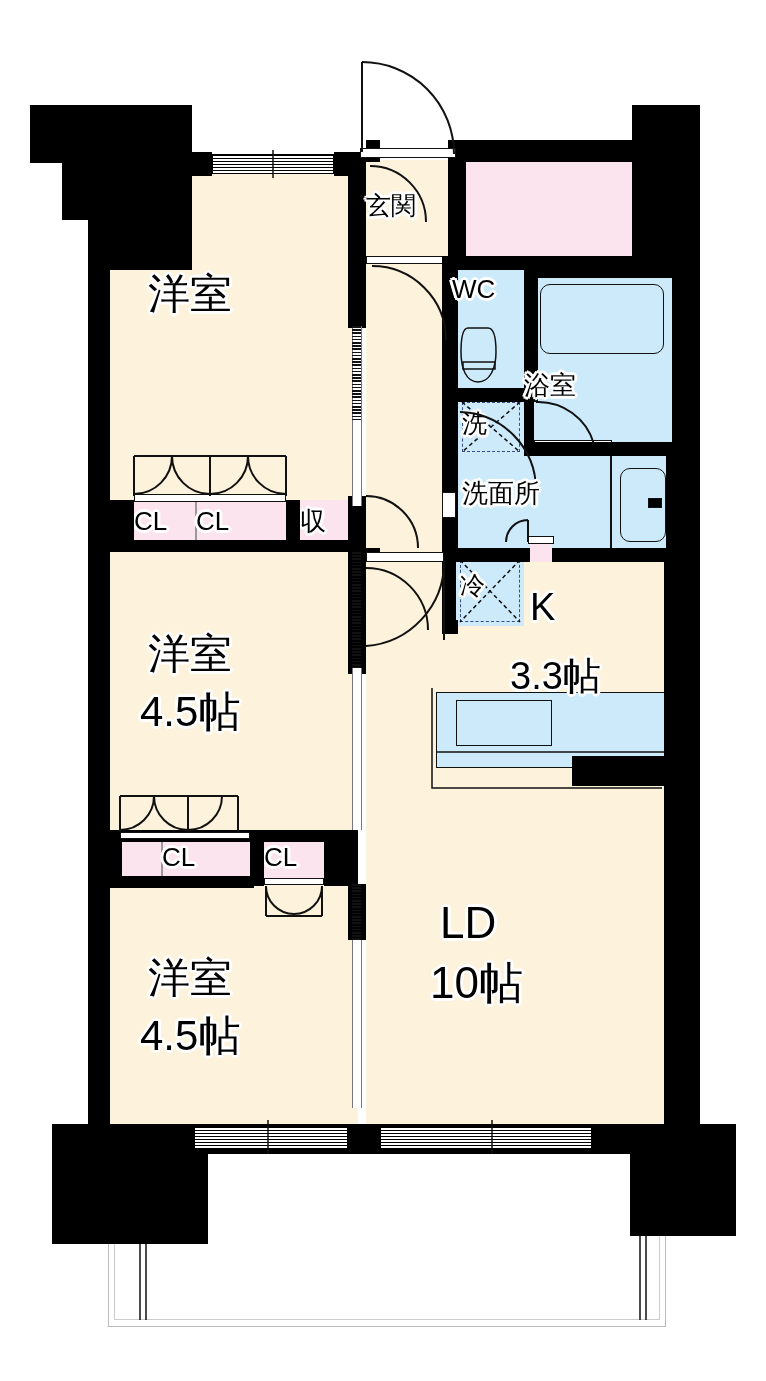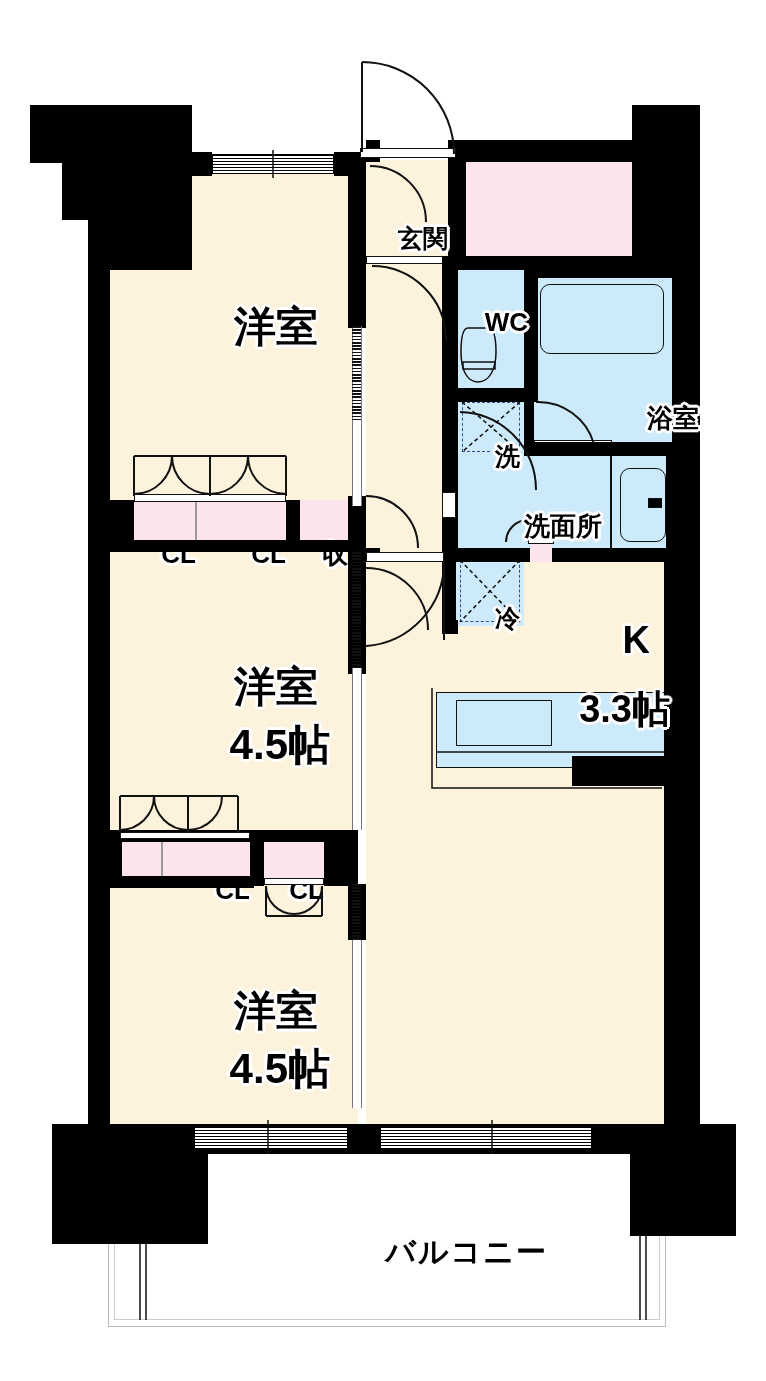--- a/index.html
+++ b/index.html
@@ -4,27 +4,27 @@
 <style>
   html,body{margin:0;padding:0;background:#ffffff;}
   body{font-family:"Liberation Sans","DejaVu Sans",sans-serif;}
   #plan{position:relative;width:766px;height:1381px;background:#ffffff;overflow:hidden;}
   .wall{position:absolute;background:#000000;}
   .room{position:absolute;}
   .floor{background:#fdf2dc;}
   .pink{background:#fce4ef;}
   .blue{background:#cceafa;}
   .white{background:#ffffff;}
-  .lbl{position:absolute;color:#000;font-weight:bold;text-align:right;line-height:1.05;
+  .lbl{position:absolute;color:#000;font-weight:normal;text-align:left;line-height:1.05;
        -webkit-text-stroke:0px;
        text-shadow:
         2px 0 #fff,-2px 0 #fff,0 2px #fff,0 -2px #fff,
         2px 2px #fff,-2px 2px #fff,2px -2px #fff,-2px -2px #fff,
         3px 0 #fff,-3px 0 #fff,0 3px #fff,0 -3px #fff;
-       white-space:pre;margin-top:33px;}
+       white-space:pre;}
   .thin{position:absolute;border:1.5px solid #111;box-sizing:border-box;}
   .thin2{position:absolute;border:1px solid #333;box-sizing:border-box;}
   .dash{position:absolute;border:1.5px dashed #3a4a8a;box-sizing:border-box;}
   .dashg{position:absolute;border:2px dashed #555;box-sizing:border-box;}
   .hatch{position:absolute;background:
      repeating-linear-gradient(to bottom,#000 0 1.5px,#fff 1.5px 3px);}
   .dot{position:absolute;background:
      repeating-linear-gradient(to bottom,#111 0 1.6px,transparent 1.6px 3.2px);}
   svg{position:absolute;left:0;top:0;overflow:visible;}
   .arc{fill:none;stroke:#111;stroke-width:2;}
@@ -32,21 +32,20 @@
   .lnT{stroke:#111;stroke-width:1.5;fill:none;}
 </style>
 </head>
 <body>
 
 <div id="plan">
 
   <div class="room white" style="left:108px;top:1140px;width:556px;height:185px;border:1px solid #bbb;"></div>
   <div class="room white" style="left:114px;top:1140px;width:544px;height:178px;border:1px solid #ccc;"></div>
   <div class="dashg" style="left:168px;top:1160px;width:32px;height:80px;"></div>
-  <div class="lbl" style="left:228px;top:1203px;width:320px;font-size:30px;letter-spacing:2px;">バルコニー</div>
 
   <div class="room floor" style="left:108px;top:160px;width:250px;height:340px;"></div>
 
   <div class="room floor" style="left:108px;top:548px;width:250px;height:288px;"></div>
 
   <div class="room floor" style="left:108px;top:884px;width:250px;height:240px;"></div>
 
   <div class="room floor" style="left:366px;top:560px;width:298px;height:564px;"></div>
 
   <div class="room floor" style="left:444px;top:560px;width:220px;height:220px;"></div>
@@ -265,22 +264,24 @@
   </svg>
 
   <div class="lbl" style="left:148px;top:272px;width:170px;font-size:42px;">洋室</div>
 
   <div class="lbl" style="left:148px;top:632px;width:170px;font-size:42px;">洋室</div>
   <div class="lbl" style="left:140px;top:690px;width:190px;font-size:42px;">4.5帖</div>
 
   <div class="lbl" style="left:148px;top:956px;width:170px;font-size:42px;">洋室</div>
   <div class="lbl" style="left:140px;top:1014px;width:190px;font-size:42px;">4.5帖</div>
 
+  <div class="lbl" style="left:440px;top:900px;width:180px;font-size:44px;">LD</div>
+  <div class="lbl" style="left:430px;top:960px;width:200px;font-size:44px;">10帖</div>
 
   <div class="lbl" style="left:530px;top:588px;width:120px;font-size:38px;">K</div>
   <div class="lbl" style="left:510px;top:657px;width:160px;font-size:38px;">3.3帖</div>
 
   <div class="lbl" style="left:366px;top:192px;width:82px;font-size:25px;">玄関</div>
   <div class="lbl" style="left:452px;top:276px;width:76px;font-size:26px;">WC</div>
-  <div class="lbl" style="left:571px;top:372px;width:128px;font-size:26px;">浴室</div>
+  <div class="lbl" style="left:524px;top:372px;width:128px;font-size:26px;">浴室</div>
   <div class="lbl" style="left:462px;top:480px;width:140px;font-size:26px;">洗面所</div>
 
 </div>
 
 </body></html>

